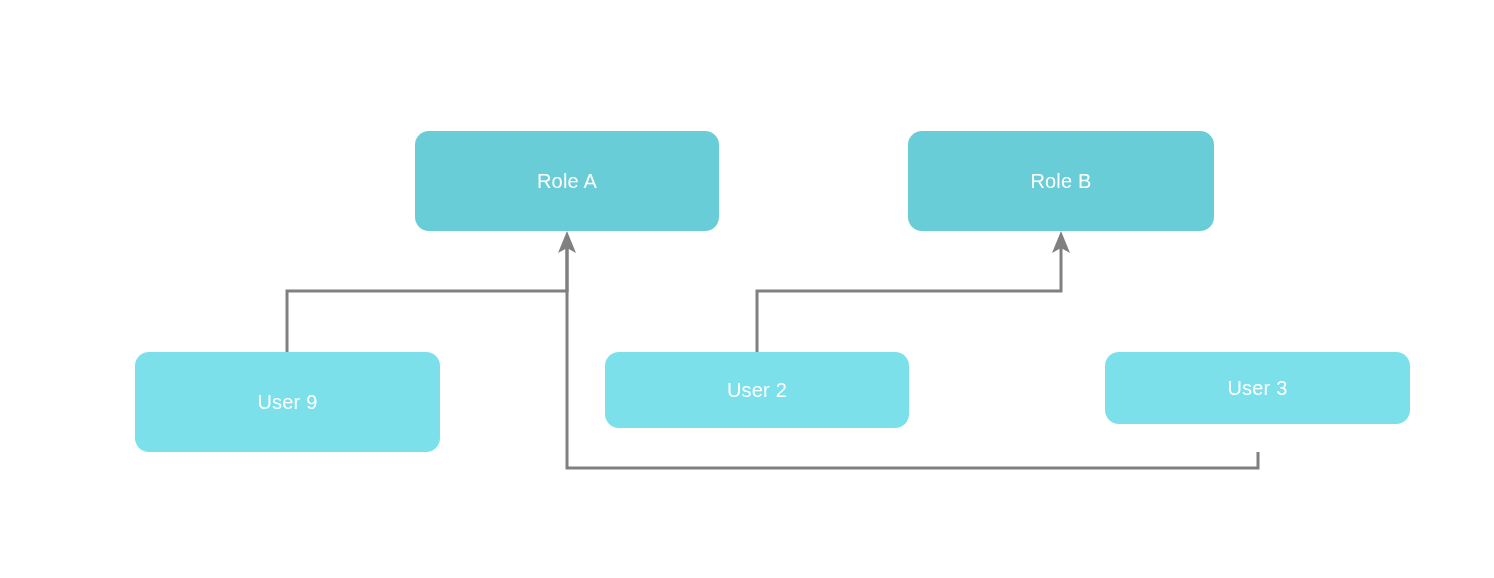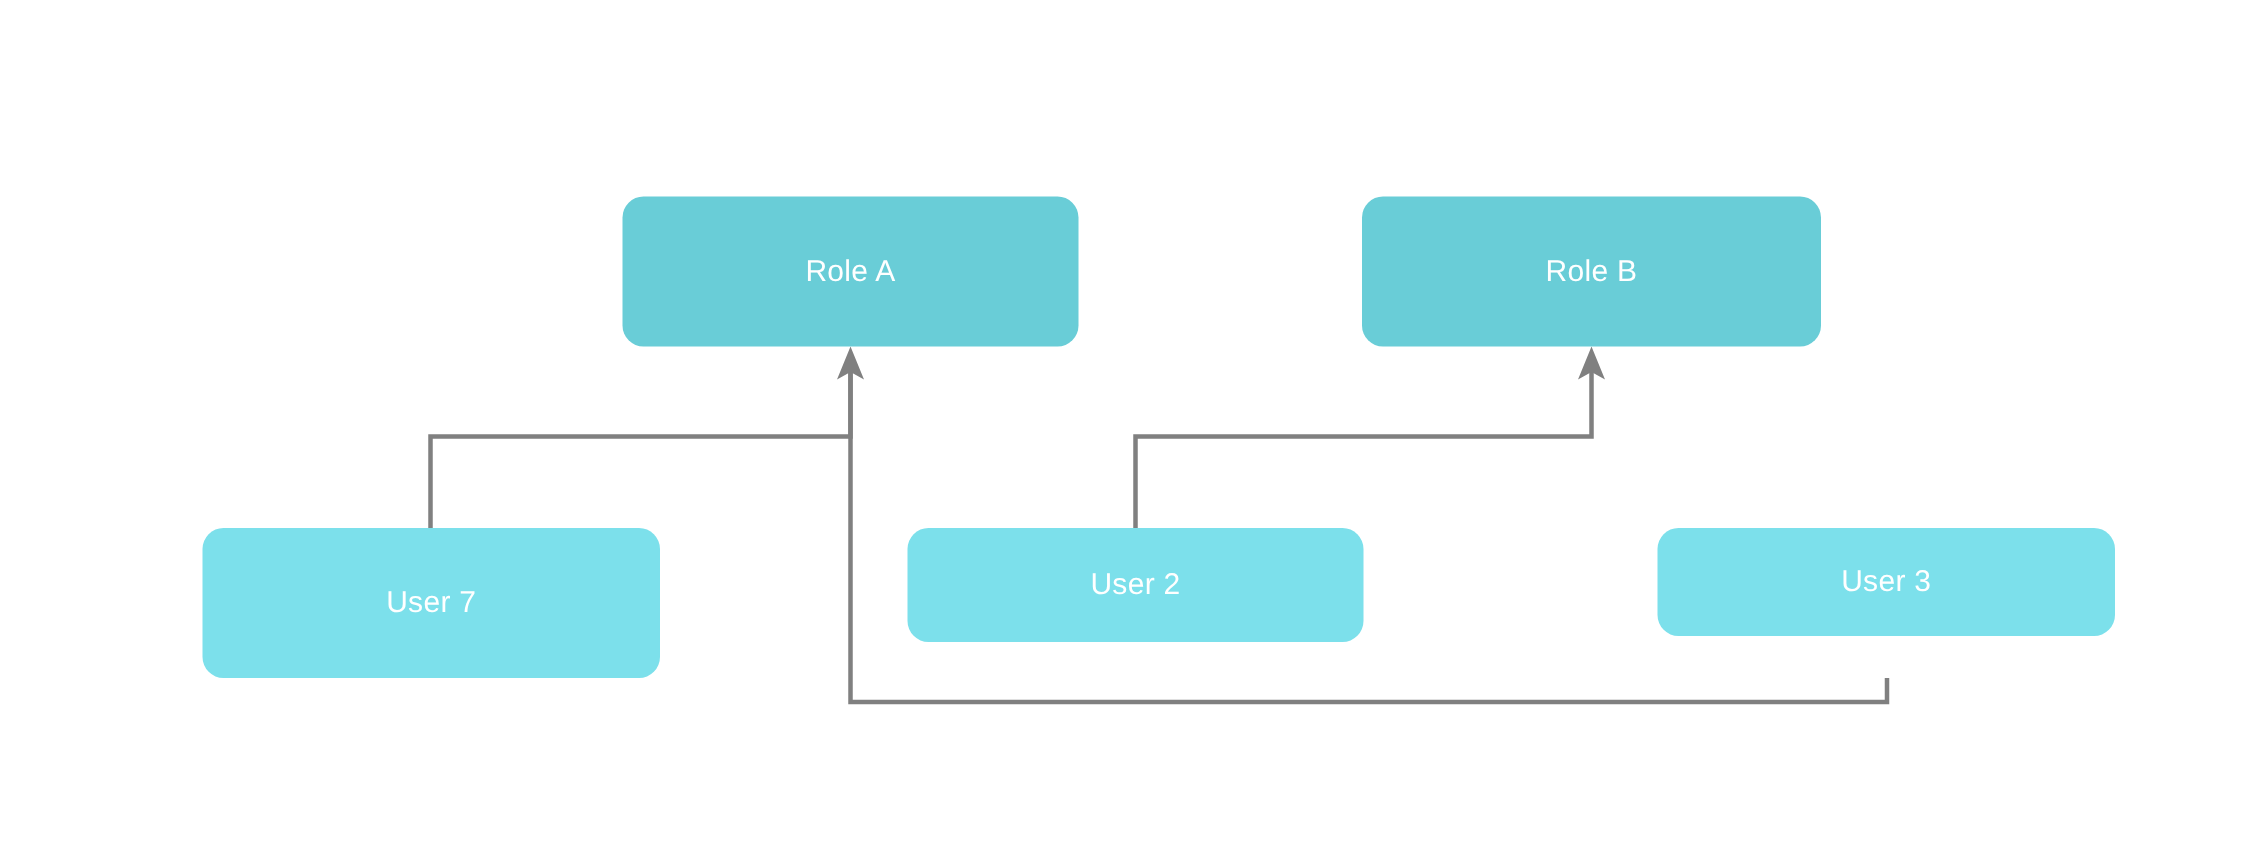--- a/index.html
+++ b/index.html
@@ -69,21 +69,21 @@
 
   <div class="node role" style="left:908px; top:131px; width:306px; height:100px;">
     <span class="node-label">Role B</span>
   </div>
 
   <div class="node role" style="left:415px; top:131px; width:304px; height:100px;">
     <span class="node-label">Role A</span>
   </div>
 
   <div class="node user" style="left:135px; top:352px; width:305px; height:100px;">
-    <span class="node-label">User 7</span>
+    <span class="node-label">User 9</span>
   </div>
 
   <div class="node user" style="left:605px; top:352px; width:304px; height:76px;">
     <span class="node-label">User 2</span>
   </div>
 
   <div class="node user" style="left:1105px; top:352px; width:305px; height:72px;">
     <span class="node-label">User 3</span>
   </div>
 

